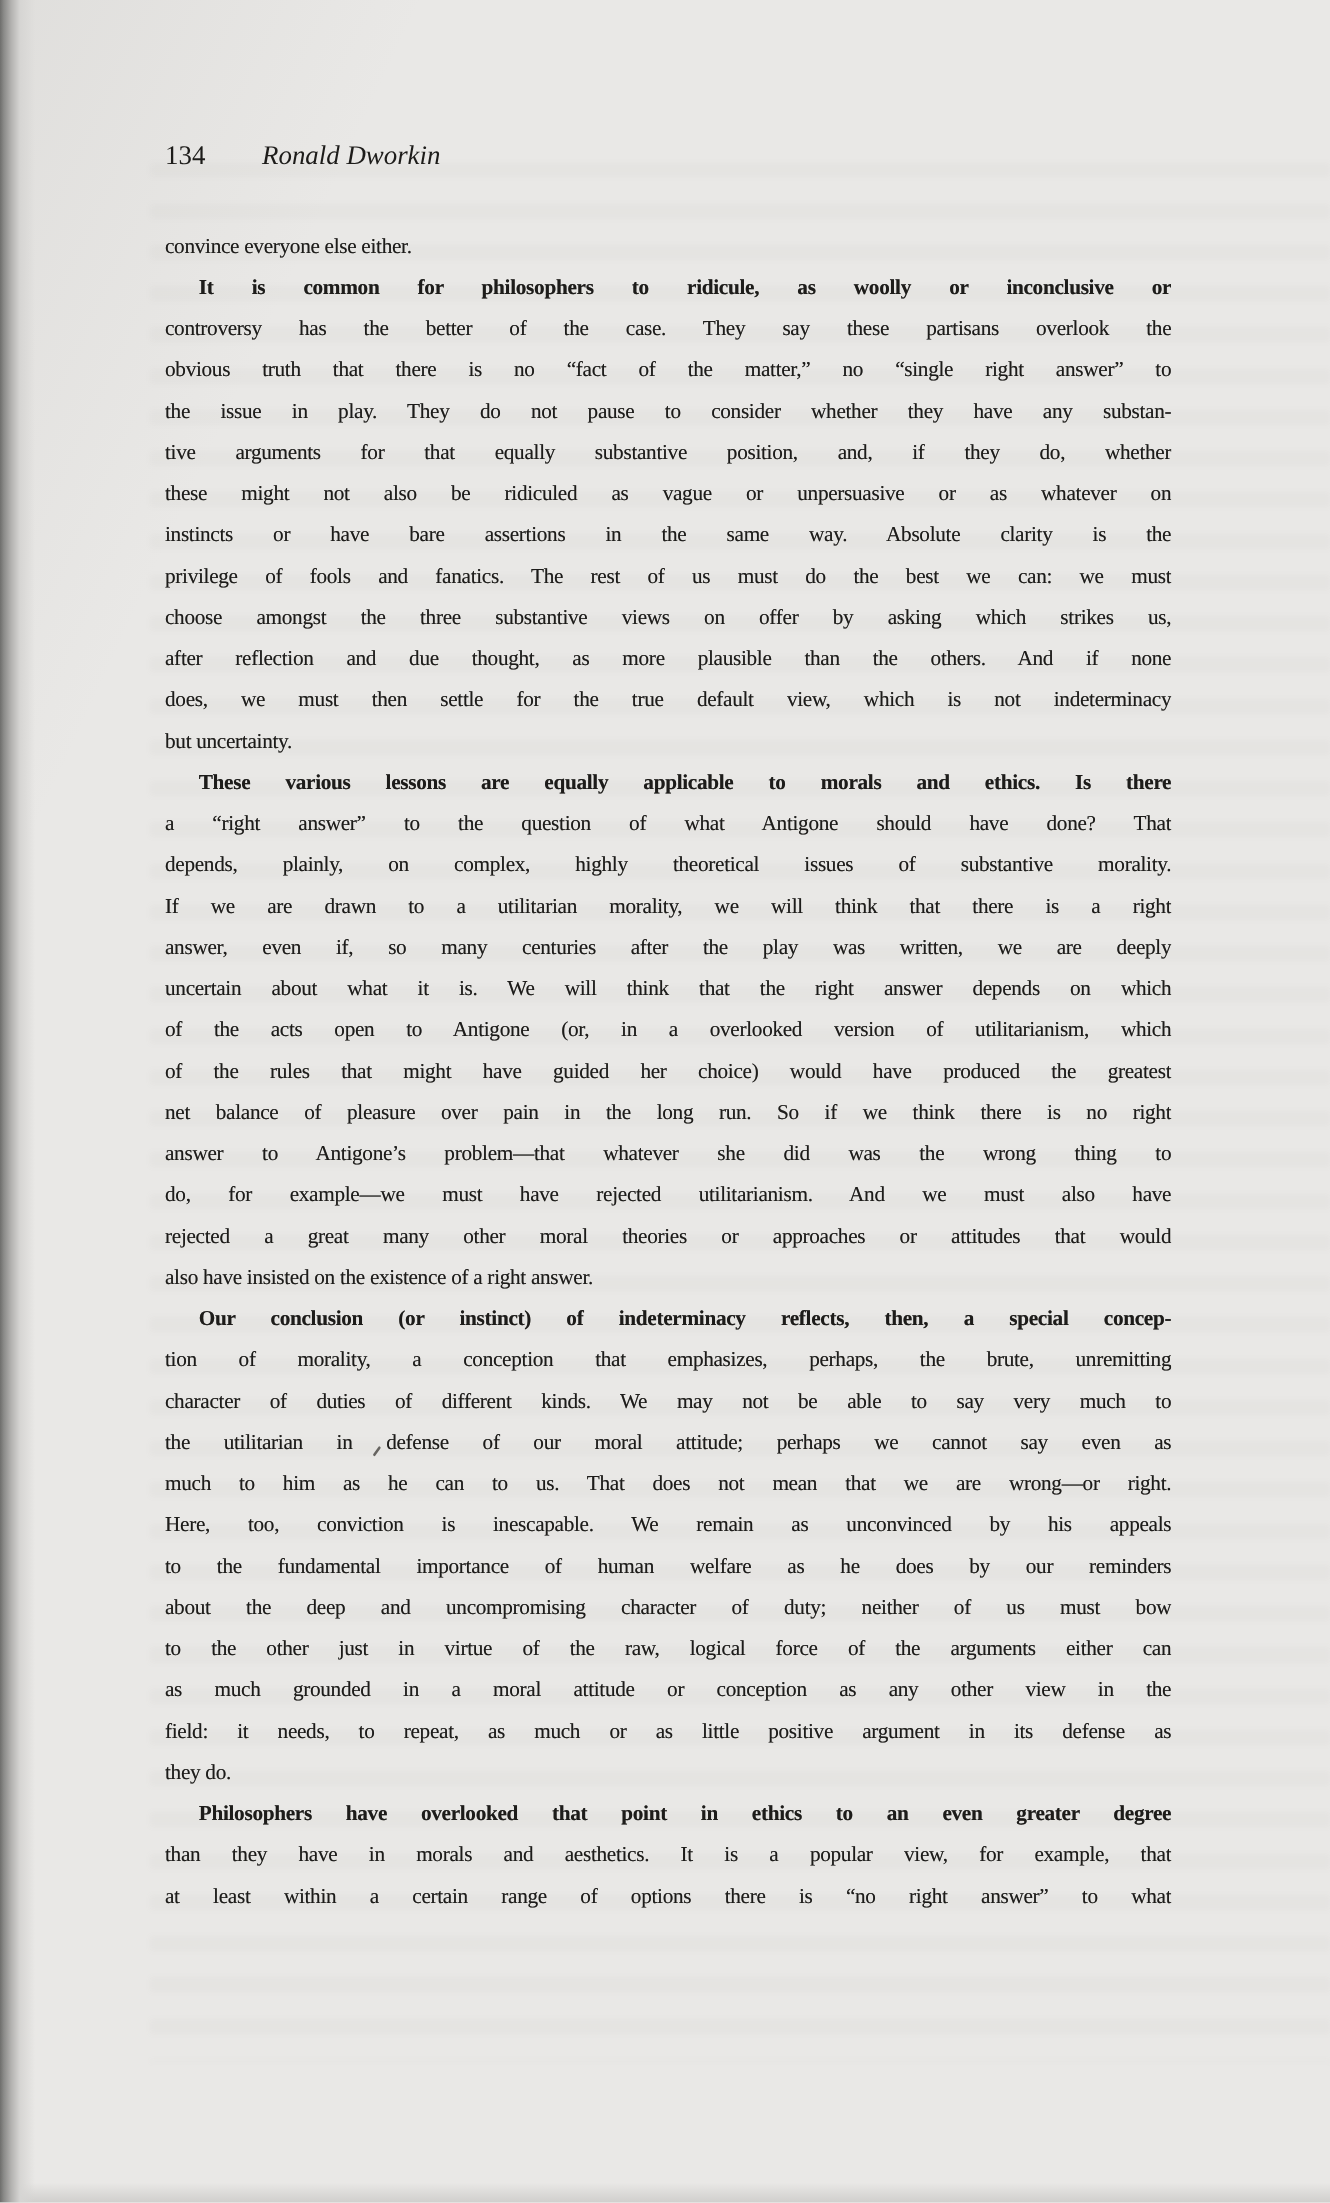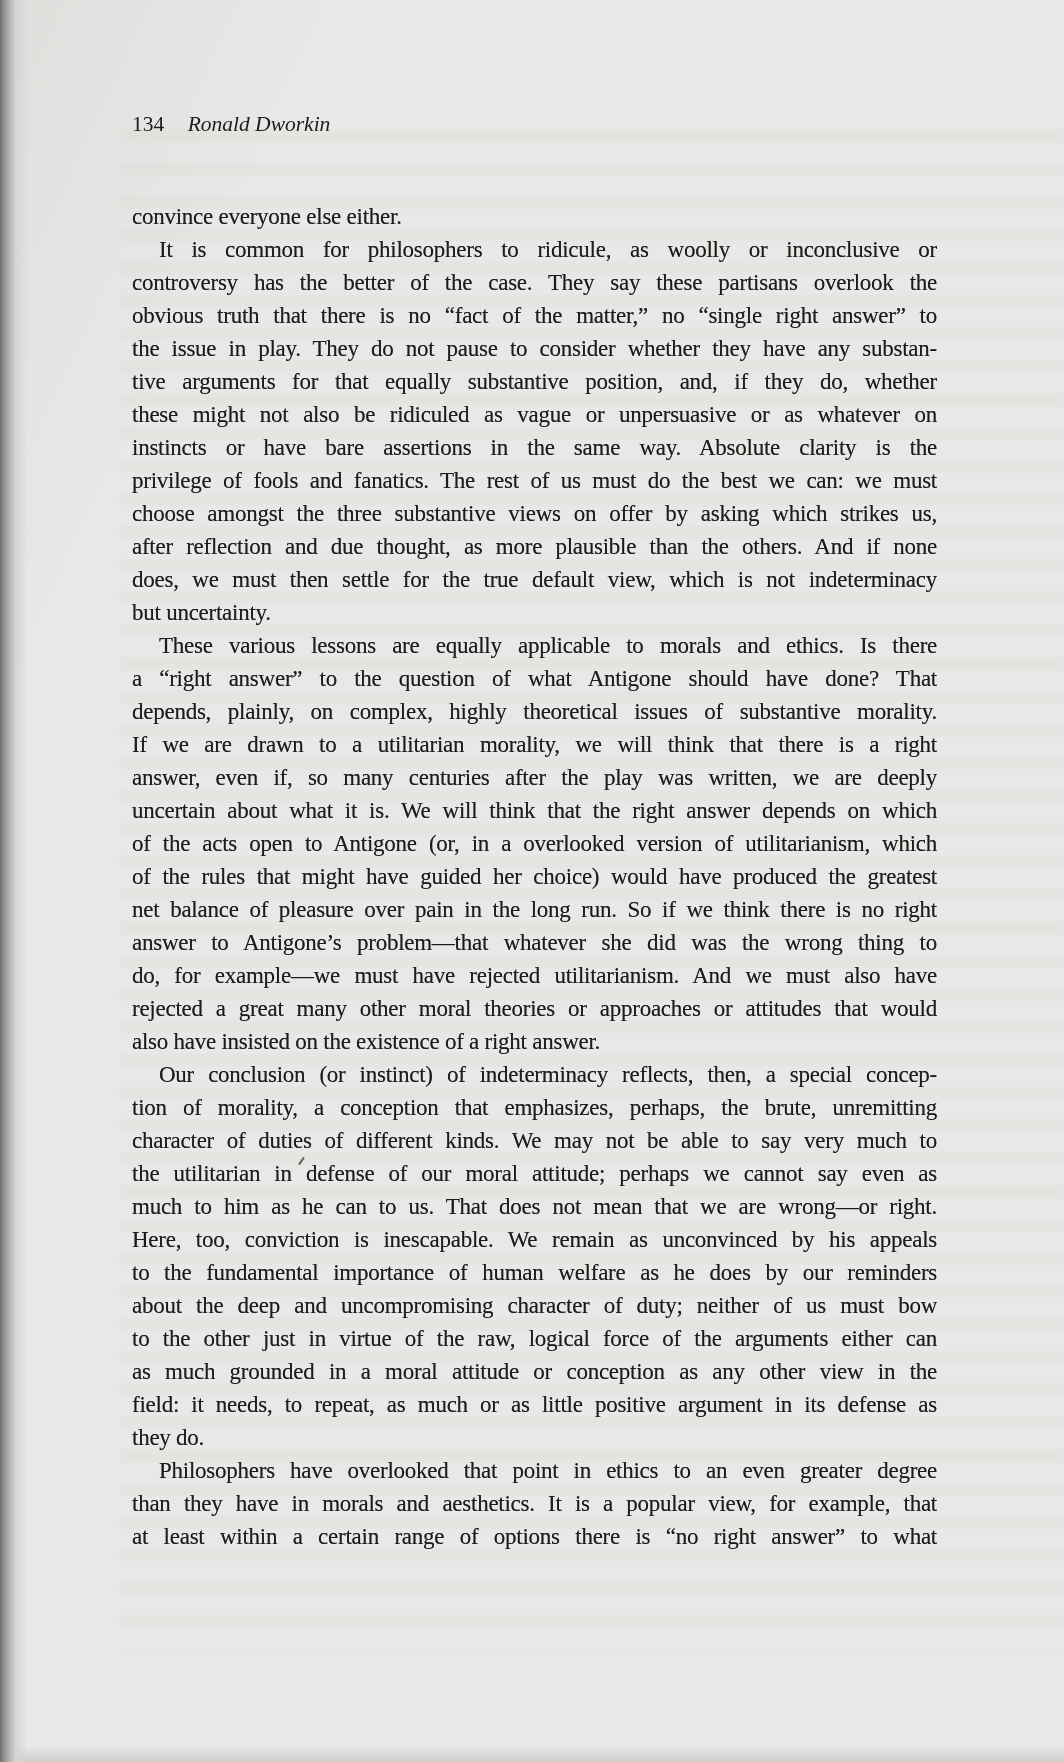--- a/index.html
+++ b/index.html
@@ -34,34 +34,34 @@
       rgba(158,156,150,0.10) 0px, rgba(158,156,150,0.10) 12px,
       rgba(233,232,230,0) 12px, rgba(233,232,230,0) 33px);
     filter: blur(2px);
     opacity: .55;
     pointer-events: none;
   }
   .running-head {
     position: absolute; left: 132px; top: 110px;
     font-size: 21.5px; line-height: 28px; white-space: nowrap;
   }
-  .pagenum { display: inline-block; margin-right: 18px; }
+  .pagenum { display: inline-block; margin-right: 40px; }
   .author  { font-style: italic; margin-top: 27px; }
   .body-text {
-    position: absolute; left: 132px; top: 200px; width: 805px;
-    font-size: 23px; letter-spacing: -0.25px;
+    position: absolute; left: 132px; top: 180px; width: 805px;
+    font-size: 17px; letter-spacing: -0.25px;
     text-shadow: 0 0 0.5px rgba(35,35,33,0.55);
   }
   .line {
     line-height: 33px; height: 33px;
     white-space: nowrap; overflow: hidden;
     text-align: justify; text-align-last: justify;
   }
   .line.last { text-align-last: left; }
-  .line.indent { text-indent: 27px; }
+  .line.indent { text-indent: 27px; font-weight: bold; }
   
   .artifact {
     position: absolute; left: 297px; top: 1160px;
     width: 9px; height: 2px; background: rgba(70,68,64,0.8);
     transform: rotate(-55deg); border-radius: 1px;
     pointer-events: none;
   }
 </style>
 </head>
 <body>

